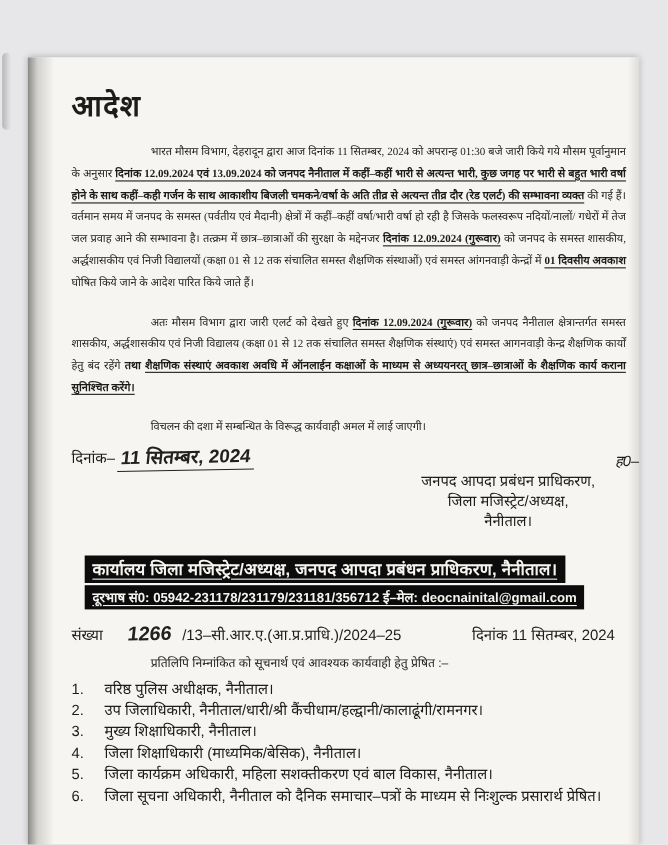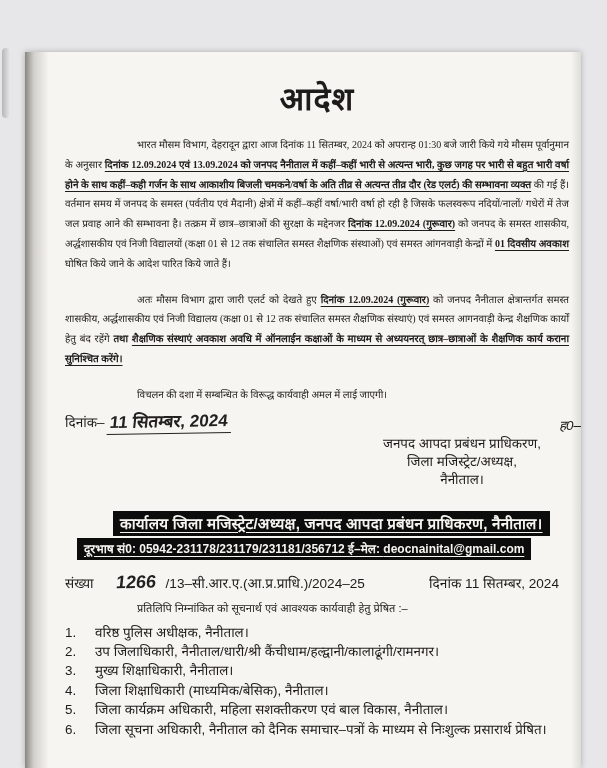--- a/index.html
+++ b/index.html
@@ -15,42 +15,42 @@
     background:#f7f5f1; box-shadow:0 0 6px rgba(0,0,0,.25); overflow:hidden; }
   .page::before { content:""; position:absolute; left:0; top:0; bottom:0; width:26px;
     background:linear-gradient(to right, rgba(47,44,40,.55), rgba(47,44,40,.18) 9px, rgba(47,44,40,0) 24px);
     pointer-events:none; }
   .page::after { content:""; position:absolute; right:0; top:0; bottom:0; width:10px;
     background:linear-gradient(to left, rgba(47,44,40,.12), rgba(47,44,40,0));
     pointer-events:none; }
 
   .content { position:relative; padding:24px 12px 0 40px; }
 
-  .title { text-align:center; font-size:32px; font-weight:700; letter-spacing:1px; }
+  .title { text-align:left; font-size:27px; font-weight:700; letter-spacing:1px; }
 
   .para { font-size:10px; line-height:19.8px; text-align:justify; margin-top:16px;font-family:Liberation Serif, serif; }
   .para.indent { text-indent:72px; }
   .bu { font-weight:700; text-decoration:underline; text-underline-offset:3px; }
   .b  { font-weight:700; }
 
   .date-sign-row { display:flex; justify-content:space-between; align-items:flex-start;
     margin-top:4px; }
   .hand { font-size:17px; transform:skewX(-7deg) rotate(-1deg); display:inline-block;
     font-weight:600; color:#23211f; }
   .date-line { font-size:13.5px; white-space:nowrap; }
   .date-line .hand { border-bottom:1.6px solid #23211f; padding:0 4px 1px 2px; }
 
   .sign1 { text-align:center; font-size:13.4px; line-height:18px; margin-right:28px;
     padding-top:8px; }
   .sign1 .ho { text-align:right; margin-right:-40px;font-style:italic; }
 
   .office-box { margin-top:22px; margin-left:12px; }
   .inv { display:inline-block; background:#0c0c0c; color:#f6f4ef; font-weight:700;
     padding:2px 7px 3px; text-decoration:underline; text-underline-offset:3px; }
-  .inv1 { font-size:15.2px; letter-spacing:.2px;margin-left:36px; }
+  .inv1 { font-size:15.2px; letter-spacing:.2px; }
   .inv2 { font-size:12px; margin-top:2px; }
   .latin { font-family:"Liberation Sans","DejaVu Sans",sans-serif; }
 
   .ref-row { display:flex; align-items:baseline; margin-top:12px; font-size:13.6px; }
   .ref-row .num-hand { font-size:18px; margin:0 10px 0 22px; }
   .ref-row .ref-date { margin-left:auto; margin-right:10px; }
 
   .copy-line { font-size:11px; margin-top:7px; text-indent:72px; }
 
   .recips { margin-top:8px; font-size:13.4px; }

